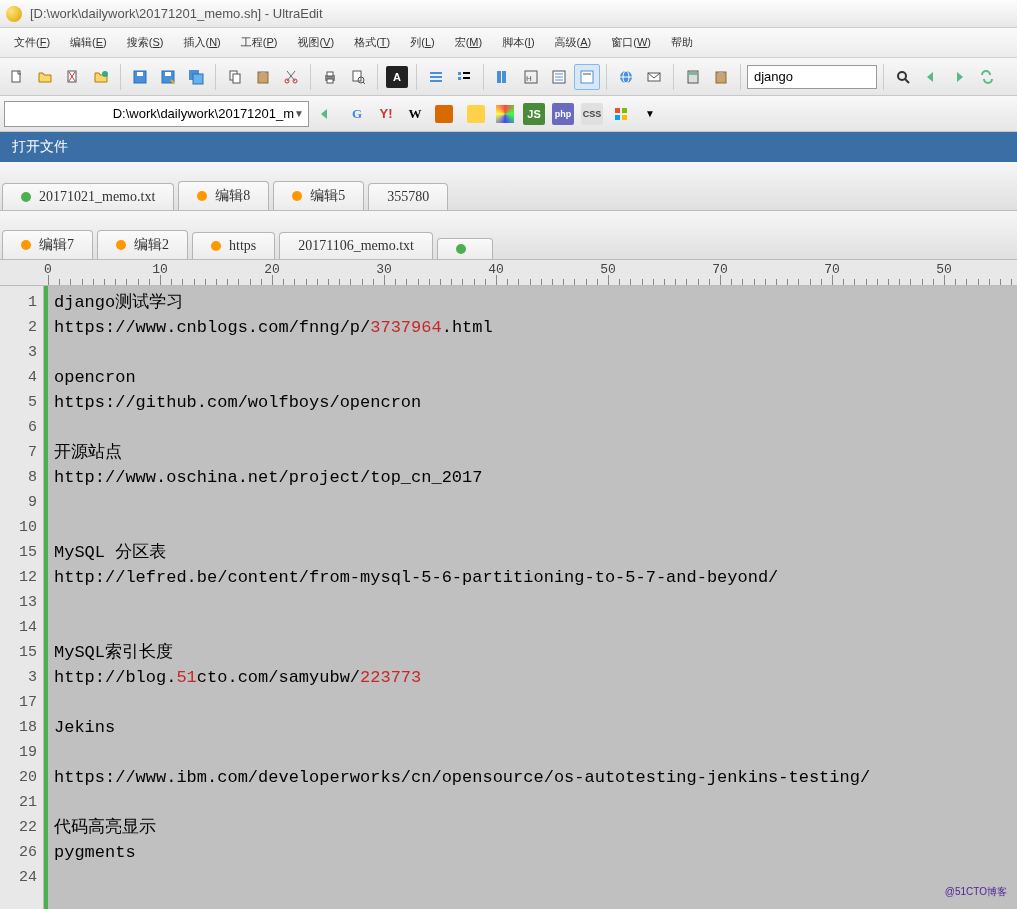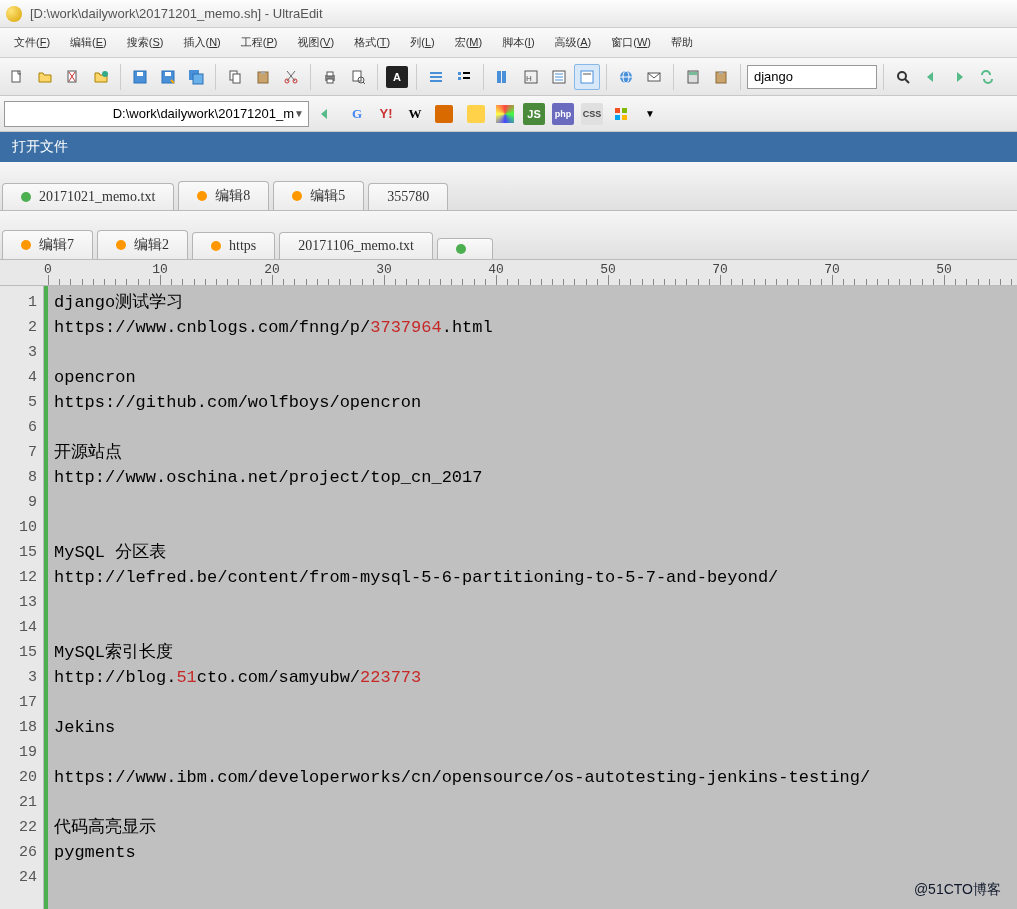--- a/index.html
+++ b/index.html
@@ -25,21 +25,21 @@
 .ruler { height: 26px; background:#e8e8e8; border-bottom:1px solid #bbb; position:relative; padding-left:48px; overflow:hidden; font-family: "Courier New", monospace; font-size:13px; color:#444; }
 .ruler .tick { position:absolute; bottom:0; border-left:1px solid #888; height:6px; }
 .ruler .tick.major { height:10px; }
 .ruler .lbl { position:absolute; top:2px; transform:translateX(-50%); }
 .editor { flex:1; display:flex; overflow:hidden; background:#c0c0c0; }
 .gutter { width:44px; background:#e8e8e8; border-right:1px solid #bbb; text-align:right; padding-top:4px; font-family:"Courier New",monospace; font-size:15px; color:#555; }
 .gutter div { height:25px; padding-right:6px; line-height:25px; }
 .change-bar { width:4px; background:#4caf50; }
 .code { flex:1; font-family:"Courier New","Consolas",monospace; font-size:17px; padding:4px 6px; color:#000; line-height:25px; white-space:pre; overflow:hidden; }
 .code .num { color:#c62828; }
-.watermark { position:absolute; right:16px; bottom:10px; color:#0f172a; font-size:14px; }
+.watermark { position:absolute; right:10px; bottom:10px; color:#4c1d95; font-size:10px; }
 .ico-sq { width:22px; height:22px; display:flex; align-items:center; justify-content:center; border-radius:2px; font-size:11px; font-weight:bold; color:#fff; }
 </style>
 </head>
 <body>
 
 <div class="titlebar">
   <div class="app-icon"></div>
   <span>[D:\work\dailywork\20171201_memo.sh] - UltraEdit</span>
 </div>
 

